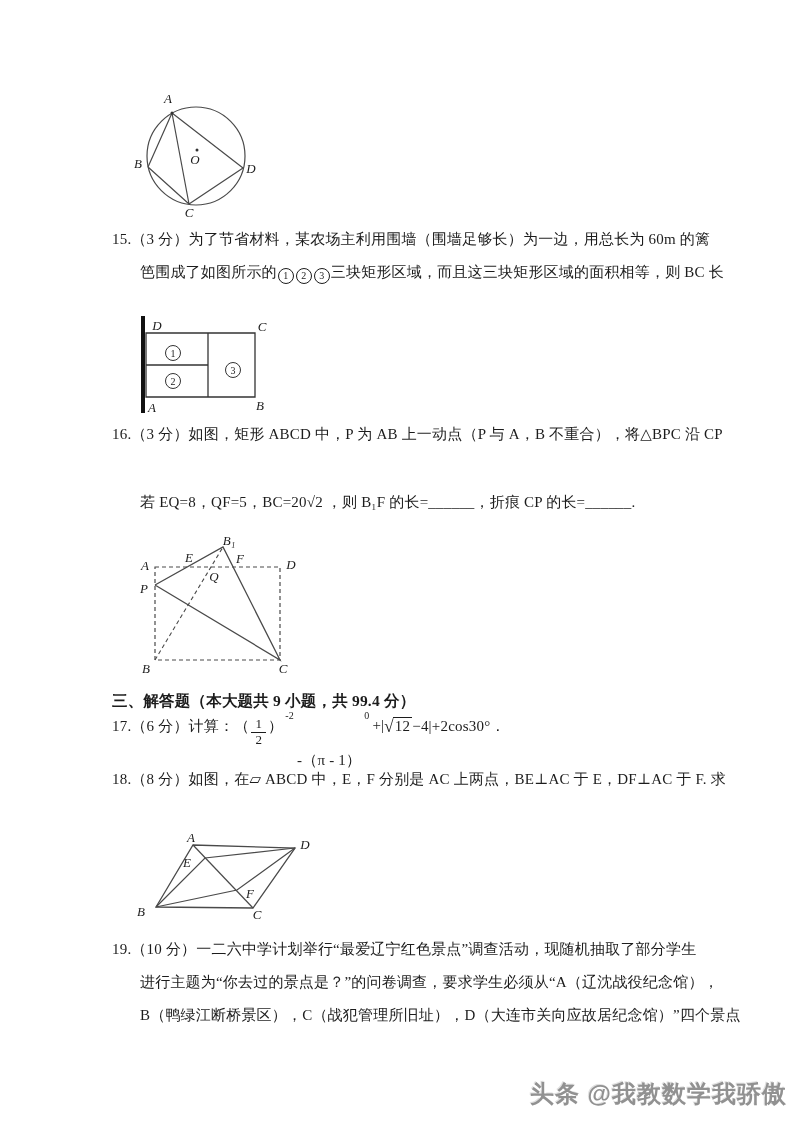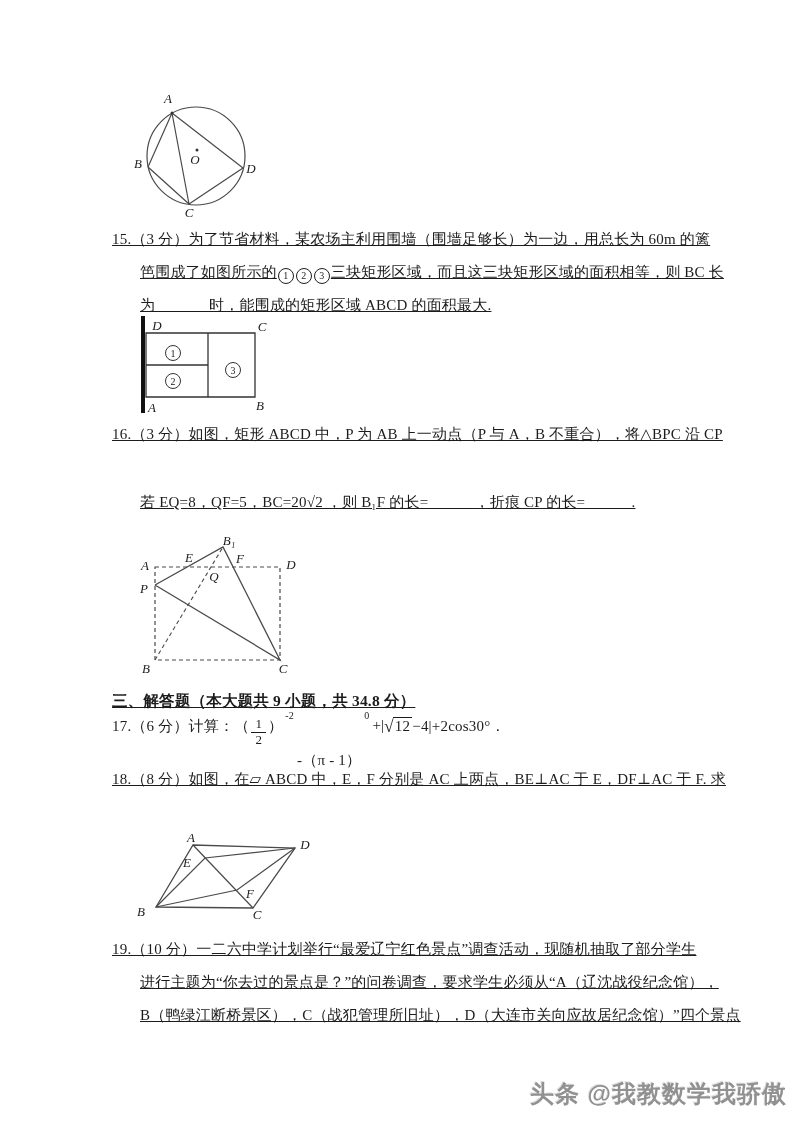--- a/index.html
+++ b/index.html
@@ -4,21 +4,21 @@
 <style>
   html,body{margin:0;padding:0;background:#e8e8e8;}
   .page{
     position:relative;width:793px;height:1122px;margin:0 auto;
     background:#ffffff;overflow:hidden;
     font-family:"Liberation Serif","DejaVu Serif",serif;
     color:#1c1c1c;
   }
   .line{
     position:absolute;font-size:15px;line-height:20px;
-    white-space:nowrap;letter-spacing:0.2px;text-decoration:underline;
+    white-space:nowrap;letter-spacing:0.2px;
   }
   .bold{font-weight:bold;font-size:15.5px;}
   .circled{
     display:inline-block;width:14px;height:14px;line-height:13px;
     border:1px solid #1c1c1c;border-radius:50%;text-align:center;
     font-size:10px;vertical-align:-2px;margin:0 1px;
   }
   .formula{
     position:absolute;display:flex;
     font-size:15px;letter-spacing:0.2px;
@@ -59,21 +59,20 @@
     <circle cx="72" cy="62" r="1.5" fill="#333"></circle>
     <text x="43" y="15" text-anchor="middle">A</text>
     <text x="13" y="80" text-anchor="middle">B</text>
     <text x="64" y="129" text-anchor="middle">C</text>
     <text x="126" y="85" text-anchor="middle">D</text>
     <text x="70" y="76" text-anchor="middle">O</text>
   </svg>
 
   <div class="line" style="left:112px;top:229px">15.（3 分）为了节省材料，某农场主利用围墙（围墙足够长）为一边，用总长为 60m 的篱</div>
   <div class="line" style="left:140px;top:262px"><span>笆围成了如图所示的</span><span class="circled">1</span><span class="circled">2</span><span class="circled">3</span><span>三块矩形区域，而且这三块矩形区域的面积相等，则 BC 长</span></div>
-  <div class="line" style="left:140px;top:295px">为_______时，能围成的矩形区域 ABCD 的面积最大.</div>
 
   <svg class="fig" style="left:133px;top:313px" width="150" height="105" viewBox="0 0 150 105">
     <line x1="10" y1="3" x2="10" y2="100" stroke="#111" stroke-width="4"></line>
     <rect x="13" y="20" width="109" height="64" fill="none" stroke="#333" stroke-width="1.3"></rect>
     <line x1="75" y1="20" x2="75" y2="84" stroke="#333" stroke-width="1.3"></line>
     <line x1="13" y1="52" x2="75" y2="52" stroke="#333" stroke-width="1.3"></line>
     <circle cx="40" cy="40" r="7.5" fill="none" stroke="#333" stroke-width="1"></circle>
     <text class="digit" x="40" y="43.5" text-anchor="middle">1</text>
     <circle cx="40" cy="68" r="7.5" fill="none" stroke="#333" stroke-width="1"></circle>
     <text class="digit" x="40" y="71.5" text-anchor="middle">2</text>
@@ -96,21 +95,21 @@
     <text x="158" y="36" text-anchor="middle">D</text>
     <text x="13" y="140" text-anchor="middle">B</text>
     <text x="150" y="140" text-anchor="middle">C</text>
     <text x="11" y="60" text-anchor="middle">P</text>
     <text x="96" y="12" text-anchor="middle">B₁</text>
     <text x="56" y="29" text-anchor="middle">E</text>
     <text x="107" y="30" text-anchor="middle">F</text>
     <text x="81" y="48" text-anchor="middle">Q</text>
   </svg>
 
-  <div class="line bold" style="left:112px;top:691px">三、解答题（本大题共 9 小题，共 34.8 分）</div>
+  <div class="line bold" style="left:112px;top:691px">三、解答题（本大题共 9 小题，共 99.4 分）</div>
 
   <div class="formula" style="left:112px;top:717px;height:48px">
     <span>17.（6 分）计算：（</span>
     <span class="frac">
       <span class="num">1</span>
       <span class="den">2</span>
     </span>
     <span>）</span>
     <span class="sup">-2</span>
     <span class="mid">-（π - 1）</span>

